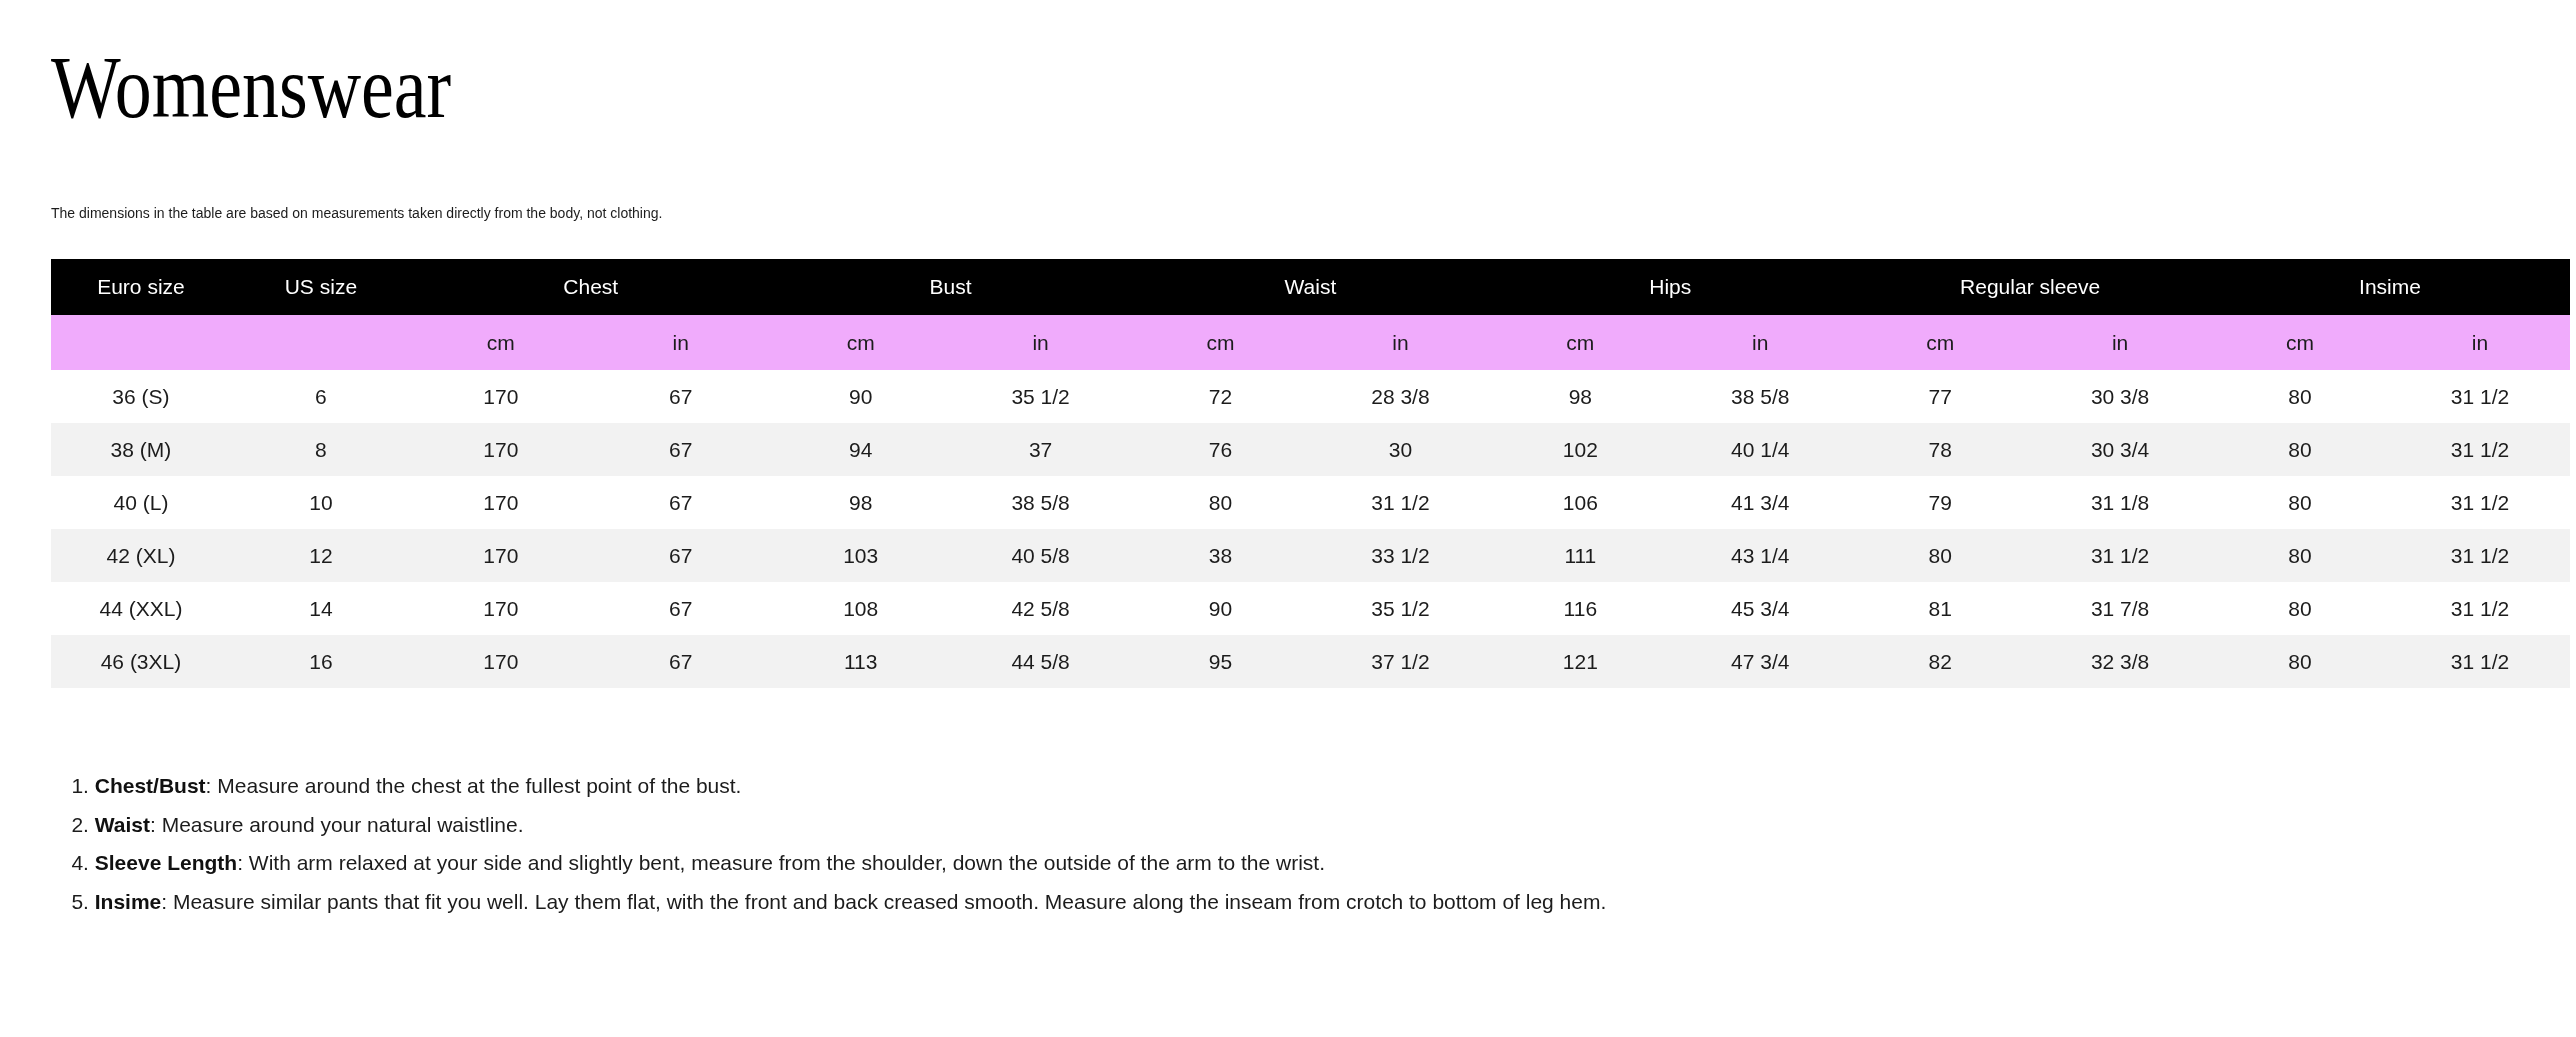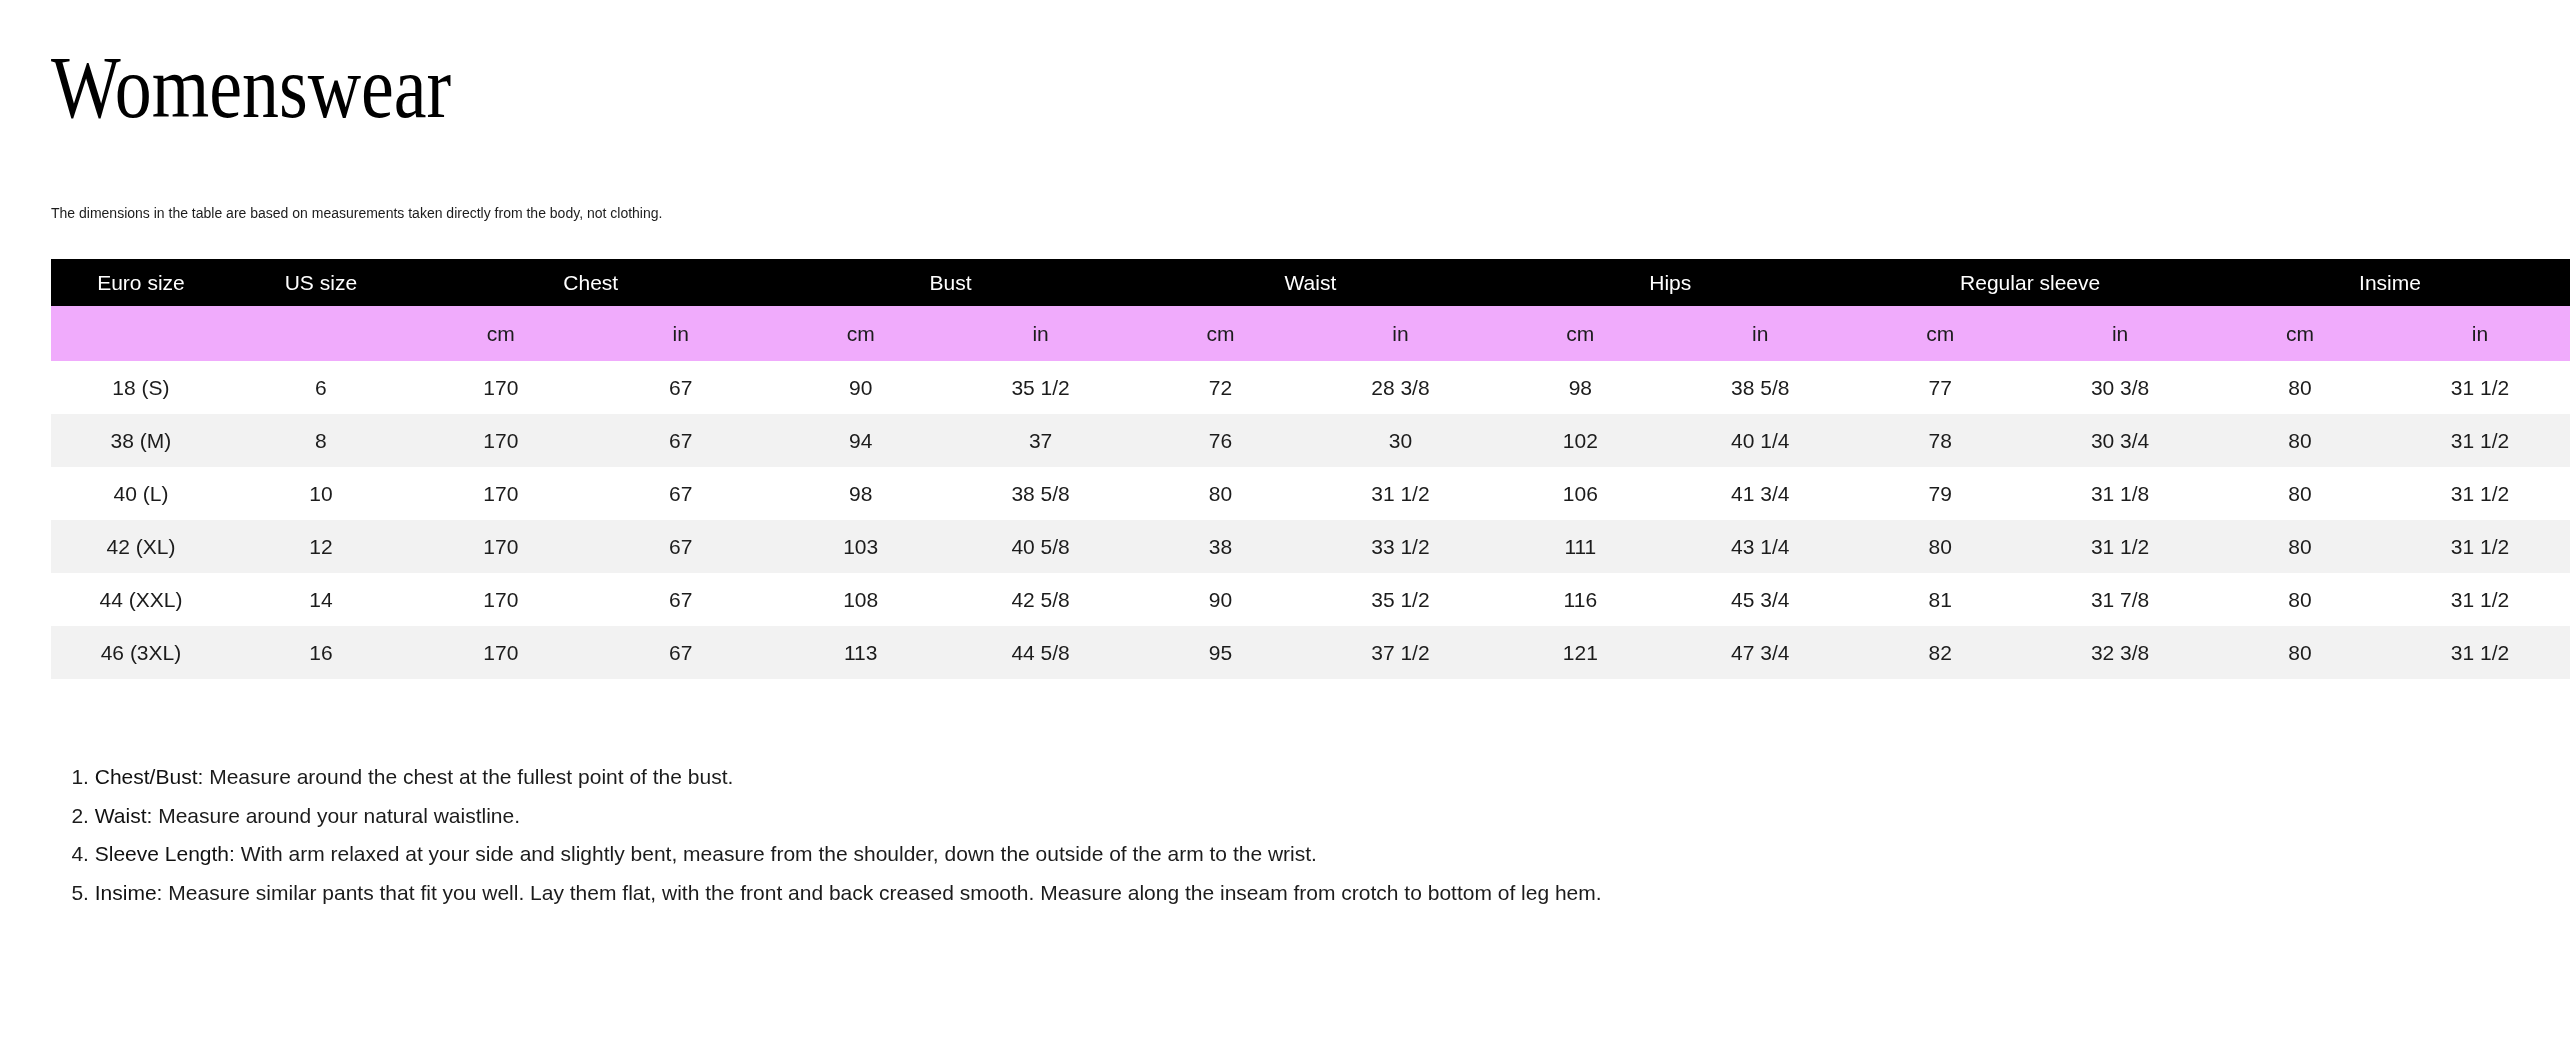--- a/index.html
+++ b/index.html
@@ -45,21 +45,21 @@
   table.size-chart th,
   table.size-chart td {
     padding: 0;
     text-align: center;
     vertical-align: middle;
     font-weight: 400;
   }
   tr.group-header-row th {
     background: #000000;
     color: #ffffff;
-    height: 47px;
+    height: 56px;
     font-size: 21px;
   }
   tr.units-row td {
     background: #f0abfc;
     height: 55px;
   }
   tbody.size-rows td {
     height: 53px;
     background: #ffffff;
   }
@@ -71,21 +71,21 @@
     padding: 0 0 0 20.4px;
     list-style: none;
     font-size: 21px;
   }
   ol.notes li {
     margin: 0 0 11.5px 0;
     line-height: 27px;
     color: #1c1c1c;
   }
   ol.notes .note-term {
-    font-weight: 400;
+    font-weight: 700;
     color: #111111;
   }
 </style>
 </head>
 <body>
 
 <div class="page">
 
   <h1 class="page-title">Womenswear</h1>
 
@@ -115,21 +115,21 @@
           <td>cm</td>
           <td>in</td>
           <td>cm</td>
           <td>in</td>
           <td>cm</td>
           <td>in</td>
         </tr>
     </thead>
     <tbody class="size-rows" id="size-rows">
         <tr>
-          <td>18 (S)</td>
+          <td>36 (S)</td>
           <td>6</td>
           <td>170</td>
           <td>67</td>
           <td>90</td>
           <td>35 1/2</td>
           <td>72</td>
           <td>28 3/8</td>
           <td>98</td>
           <td>38 5/8</td>
           <td>77</td>

